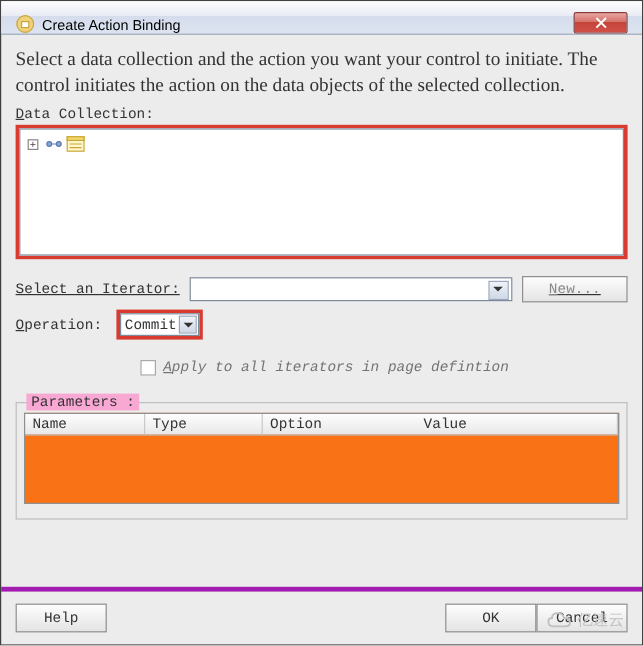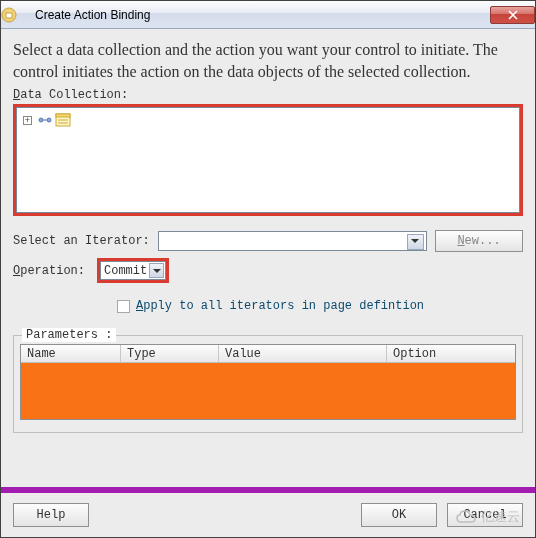--- a/index.html
+++ b/index.html
@@ -18,23 +18,22 @@
   border: 1px solid #404040;
   background: #ececec;
   display: flex;
   flex-direction: column;
 }
 .titlebar {
   height: 28px;
   background: linear-gradient(to bottom, #fdfdfe 0%, #e9ecf4 45%, #d5dded 46%, #dde4f0 100%);
   border-bottom: 1px solid #9aa7bf;
   display: flex;
-  align-items: center;
-  padding: 0 0;
-  gap: 12px;
+  align-items: flex-end;
+  padding: 0 12px;
 }
 .titlebar .app-icon {
   width: 16px;
   height: 16px;
   margin-right: 6px;
   display: inline-flex;
   align-items: center;
   justify-content: center;
 }
 .titlebar .title-text {
@@ -120,20 +119,21 @@
   color: #fff;
   padding: 0 3px;
   font-family: "Courier New", monospace;
   font-size: 12px;
 }
 .row {
   display: flex;
   align-items: center;
   margin-top: 14px;
   gap: 8px;
+  text-decoration: underline;
 }
 .iterator-select {
   flex: 1;
   height: 20px;
   border: 1px solid #7a8a99;
   background: #fff;
   padding-right: 18px;
   position: relative;
 }
 .iterator-select::after {
@@ -219,34 +219,35 @@
 }
 .checkbox {
   width: 13px;
   height: 13px;
   border: 1px solid #a8a8a8;
   background: #fff;
 }
 .checkbox-label {
   font-family: "Courier New", monospace;
   font-size: 12px;
-  color: #0c4a6e;
+  color: #737373;
+  font-style: italic;
 }
 .params-group {
   margin-top: 22px;
   border: 1px solid #bfbfbf;
   position: relative;
   padding: 8px 6px 6px 6px;
   height: 98px;
 }
 .params-legend {
   position: absolute;
   top: -8px;
   left: 8px;
-  background: #ffffff;
+  background: #f9a8d4;
   padding: 0 4px;
   font-family: "Courier New", monospace;
   font-size: 12px;
   color: #333;
 }
 .params-table {
   width: 100%;
   border: 1px solid #8f8f8f;
   background: #f97316;
   height: 76px;
@@ -265,22 +266,21 @@
   color: #333;
 }
 .col-name { width: 100px; }
 .col-type { width: 98px; }
 .col-value { width: 168px; }
 .col-option { flex: 1; border-right: none !important; }
 .footer {
   display: flex;
   align-items: center;
   padding: 10px 12px;
-  gap: 10px;
-  border-top: 6px solid #a21caf;
+  border-top: 4px solid #a21caf;
 }
 .footer .spacer { flex: 1; }
 .btn {
   min-width: 76px;
   height: 24px;
   background: linear-gradient(#fdfdfd,#e4e4e4);
   border: 1px solid #8f8f8f;
   font-family: "Courier New", monospace;
   font-size: 12px;
   text-align: center;
@@ -375,22 +375,22 @@
       <div class="checkbox"></div>
       <span class="checkbox-label"><span class="underline">A</span><span>pply to all iterators in page defintion</span></span>
     </div>
 
     <div class="params-group">
       <div class="params-legend">Parameters :</div>
       <div class="params-table">
         <div class="params-header">
           <div class="col col-name">Name</div>
           <div class="col col-type">Type</div>
+          <div class="col col-option">Option</div>
           <div class="col col-value">Value</div>
-          <div class="col col-option">Option</div>
         </div>
       </div>
     </div>
 
   </div>
 
   <div class="footer">
     <div class="btn">Help</div>
     <div class="spacer"></div>
     <div class="btn">OK</div>

